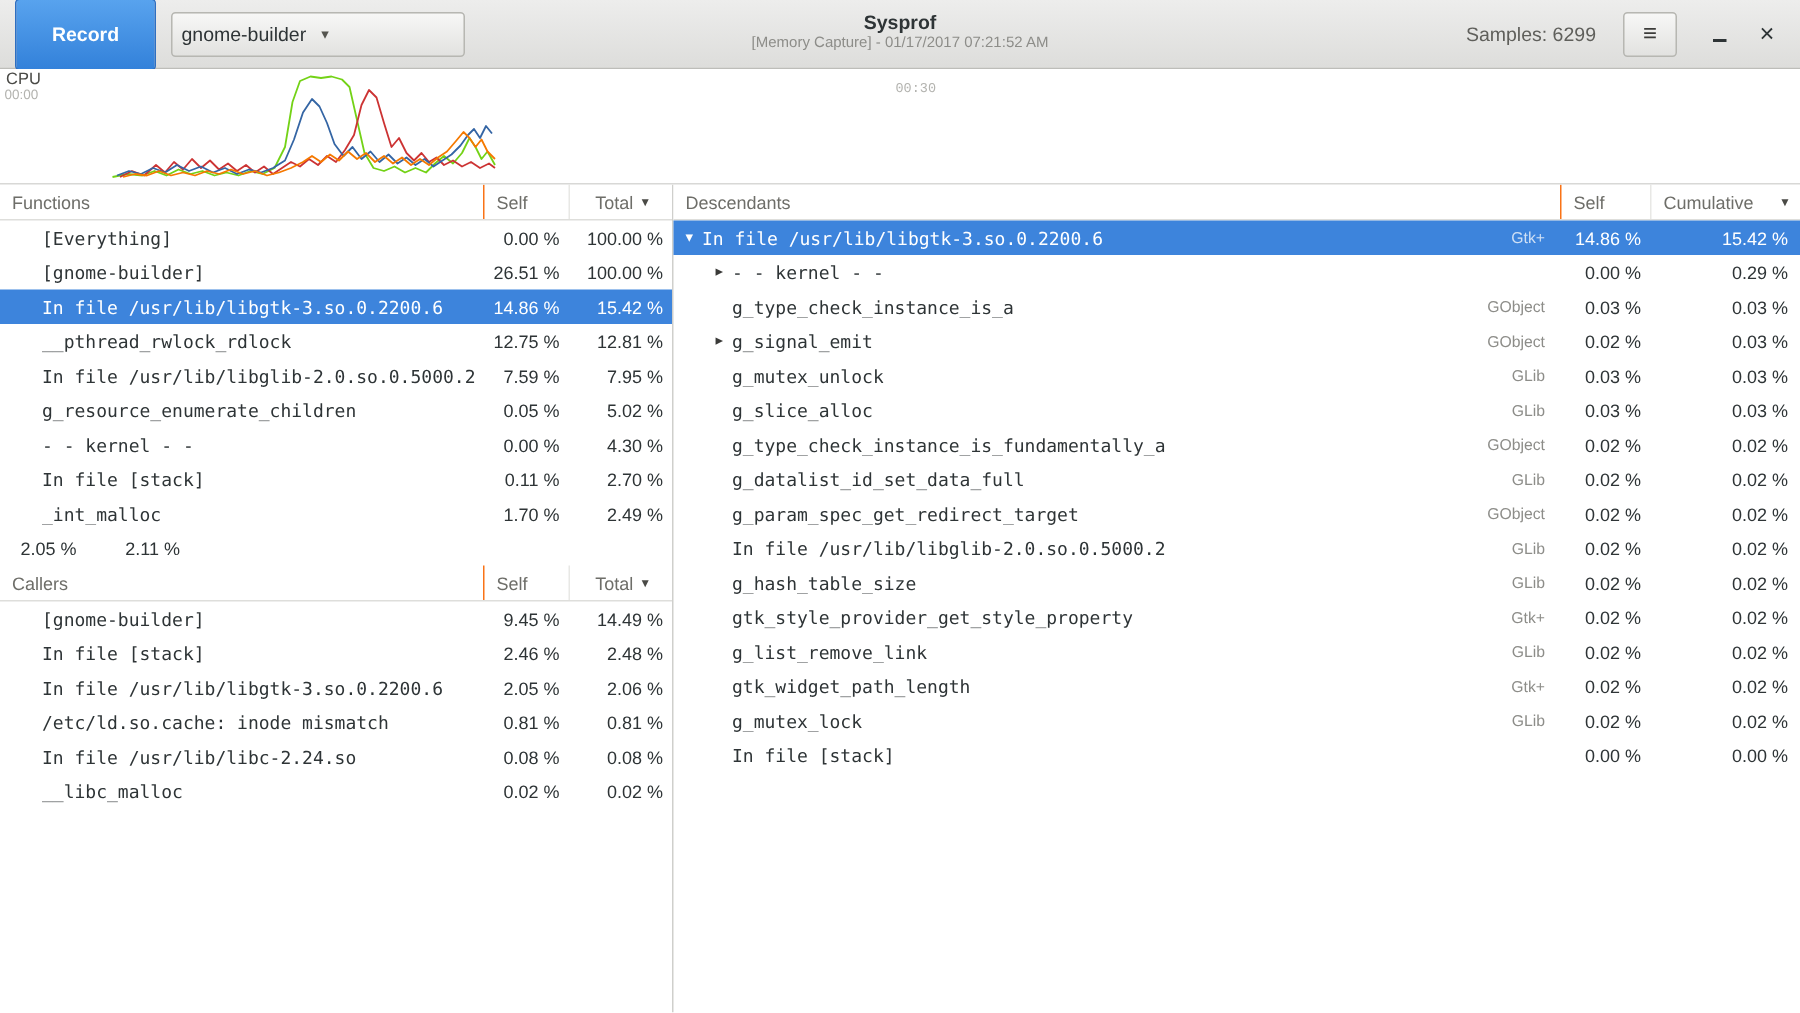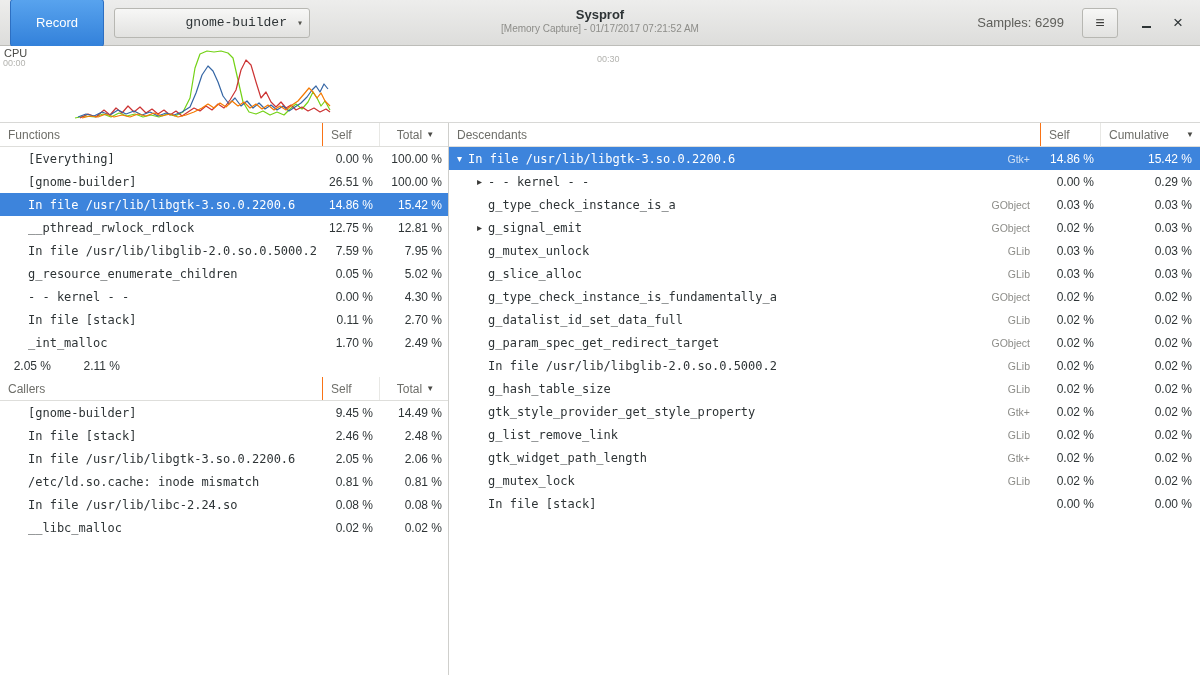--- a/index.html
+++ b/index.html
@@ -7,45 +7,45 @@
     background:#fff; font-family:"Liberation Sans","DejaVu Sans",sans-serif; color:#2e3436; }
 
   .app { width:1200px; height:675px; display:flex; flex-direction:column; }
 
   
   .headerbar { position:relative; height:46px; flex:none; display:flex; align-items:center;
     padding:0 6px; background:linear-gradient(#ededec,#dddddb);
     border-bottom:1px solid #bdbdb9; }
   .record-btn { height:48px; min-width:94px; margin-left:4px; cursor:pointer;
     background:linear-gradient(#58a3ee,#3381da); border:1px solid #2d6fc2; border-radius:3px;
-    color:#fff; font-size:13px; font-family:inherit; }
+    color:#fff; font-size:13px; font-family:inherit;font-weight:bold; }
   .process-btn { height:30px; width:196px; margin-left:10px; display:flex; align-items:center;
-    justify-content:flex-end; gap:10px; cursor:pointer;
+    justify-content:flex-start; gap:10px; cursor:pointer;
     background:linear-gradient(#f7f7f6,#e2e2e0); border:1px solid #b7b7b2; border-radius:3px;
-    color:#2e3436; font-size:13px; font-family:Liberation Mono, monospace; }
+    color:#2e3436; font-size:13px; font-family:Liberation Sans, sans-serif; }
   .process-btn .chev { font-size:10px; color:#55554f; }
   .titlebox { position:absolute; left:300px; right:300px; top:7px; text-align:center; pointer-events:none; }
   .titlebox .title { font-size:13px; font-weight:bold; color:#2e3436; line-height:15px; }
   .titlebox .subtitle { font-size:10px; color:#8d8d89; line-height:13px; }
   .samples { margin-left:auto; font-size:13px; color:#5f5f5b; }
   .menu-btn { height:30px; width:36px; margin-left:18px; display:flex; align-items:center; justify-content:center;
     background:linear-gradient(#f7f7f6,#e2e2e0); border:1px solid #b7b7b2; border-radius:3px;
     font-size:16px; color:#3c3c3a; cursor:pointer; }
   .win-btn { height:28px; width:28px; border:none; background:transparent; display:flex;
     align-items:center; justify-content:center; font-size:17px; color:#2e3436; cursor:pointer; }
   .min-btn { margin-left:14px; }
   .close-btn { margin-left:4px; margin-right:2px; }
   .min-bar { display:block; width:9px; height:2px; background:#2e3436; margin-top:9px; }
 
   
   .cpu { position:relative; height:77px; flex:none; background:#fff; border-bottom:1px solid #d8d8d6; }
   .cpu svg { position:absolute; left:0; top:0; width:1200px; height:76px; }
   .cpu-label { position:absolute; left:4px; top:1px; font-size:11px; color:#4a4a46; }
   .t0 { position:absolute; left:3px; top:12px; font-size:9px; color:#b3b3af; }
-  .t30 { position:absolute; left:597px; top:8px; font-size:9px; color:#b3b3af; }
+  .t30 { position:absolute; left:597px; top:8px; font-size:9px; color:#b3b3af;font-family:Liberation Mono, monospace; }
 
   
   .main { flex:1; display:flex; min-height:0; }
   .left { width:449px; flex:none; border-right:1px solid #cfcfcc; }
   .right { flex:1; min-width:0; }
 
   
   .thead { display:flex; height:24px; align-items:center; background:#fff;
     border-bottom:1px solid #dededb; font-size:12px; color:#6e6e69; }
   .h-name { flex:1; padding-left:8px; min-width:0; }

